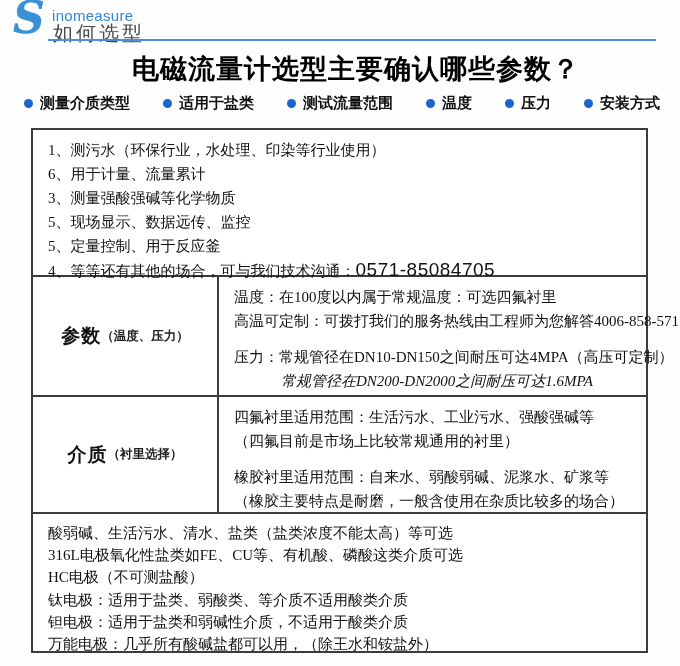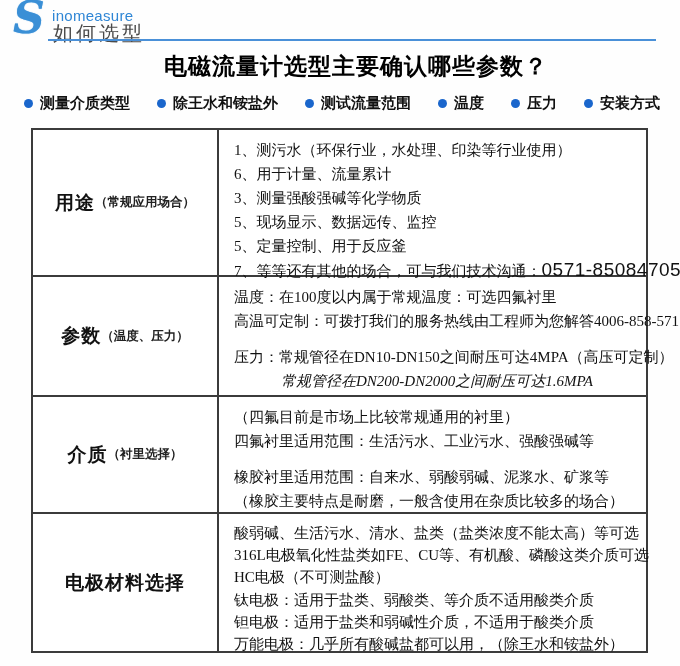--- a/index.html
+++ b/index.html
@@ -34,21 +34,21 @@
   }
   .header-line {
     position:absolute; left:48px; top:39px;
     width:608px; height:2px; background:#4a90d8;
   }
 
   
   .page-title {
     position:absolute; top:51px; left:0; width:100%;
     text-align:center;
-    font-size:23px; font-weight:bold; color:#000;
+    font-size:27px; font-weight:bold; color:#000;
     letter-spacing:1px;
     padding-left:32px;
   }
 
   
   .bullets {
     position:absolute; top:94px; left:24px; right:20px;
     display:flex; justify-content:space-between; align-items:center;
     font-family:"Liberation Sans","DejaVu Sans",sans-serif;
     font-size:15px; font-weight:bold; color:#111;
@@ -98,21 +98,21 @@
 
 <div class="page-title">电磁流量计选型主要确认哪些参数？</div>
 
 <div class="bullets">
   <span class="bullet-item">
     <span class="dot"></span>
     <span>测量介质类型</span>
   </span>
   <span class="bullet-item">
     <span class="dot"></span>
-    <span>除王水和铵盐外</span>
+    <span>适用于盐类</span>
   </span>
   <span class="bullet-item">
     <span class="dot"></span>
     <span>测试流量范围</span>
   </span>
   <span class="bullet-item">
     <span class="dot"></span>
     <span>温度</span>
   </span>
   <span class="bullet-item">
@@ -121,32 +121,28 @@
   </span>
   <span class="bullet-item">
     <span class="dot"></span>
     <span>安装方式</span>
   </span>
 </div>
 
 <div class="spec-table">
 
   <div class="trow row-h1">
-    <div class="tlabel">
-      <span class="lbl-main">用途</span>
-      <span class="lbl-note">（常规应用场合）</span>
-    </div>
     <div class="tcontent">
       <div class="line">1、测污水（环保行业，水处理、印染等行业使用）</div>
       <div class="line">6、用于计量、流量累计</div>
       <div class="line">3、测量强酸强碱等化学物质</div>
       <div class="line">5、现场显示、数据远传、监控</div>
       <div class="line">5、定量控制、用于反应釜</div>
       <div class="line">
-        <span>7、等等还有其他的场合，可与我们技术沟通：</span><span class="phone-big">0571-85084705</span>
+        <span>4、等等还有其他的场合，可与我们技术沟通：</span><span class="phone-big">0571-85084705</span>
       </div>
     </div>
   </div>
 
   <div class="trow row-h2">
     <div class="tlabel">
       <span class="lbl-main">参数</span>
       <span class="lbl-note">（温度、压力）</span>
     </div>
     <div class="tcontent">
@@ -157,32 +153,29 @@
       <div class="line indent">常规管径在DN200-DN2000之间耐压可达1.6MPA</div>
     </div>
   </div>
 
   <div class="trow row-h3">
     <div class="tlabel">
       <span class="lbl-main">介质</span>
       <span class="lbl-note">（衬里选择）</span>
     </div>
     <div class="tcontent">
+      <div class="line">四氟衬里适用范围：生活污水、工业污水、强酸强碱等</div>
       <div class="line">（四氟目前是市场上比较常规通用的衬里）</div>
-      <div class="line">四氟衬里适用范围：生活污水、工业污水、强酸强碱等</div>
       <div class="gap"></div>
       <div class="line">橡胶衬里适用范围：自来水、弱酸弱碱、泥浆水、矿浆等</div>
       <div class="line">（橡胶主要特点是耐磨，一般含使用在杂质比较多的场合）</div>
     </div>
   </div>
 
   <div class="trow row-h4">
-    <div class="tlabel">
-      <span class="lbl-main">电极材料选择</span>
-    </div>
     <div class="tcontent">
       <div class="line">酸弱碱、生活污水、清水、盐类（盐类浓度不能太高）等可选</div>
       <div class="line">316L电极氧化性盐类如FE、CU等、有机酸、磷酸这类介质可选</div>
       <div class="line">HC电极（不可测盐酸）</div>
       <div class="line">钛电极：适用于盐类、弱酸类、等介质不适用酸类介质</div>
       <div class="line">钽电极：适用于盐类和弱碱性介质，不适用于酸类介质</div>
       <div class="line">万能电极：几乎所有酸碱盐都可以用，（除王水和铵盐外）</div>
     </div>
   </div>
 

